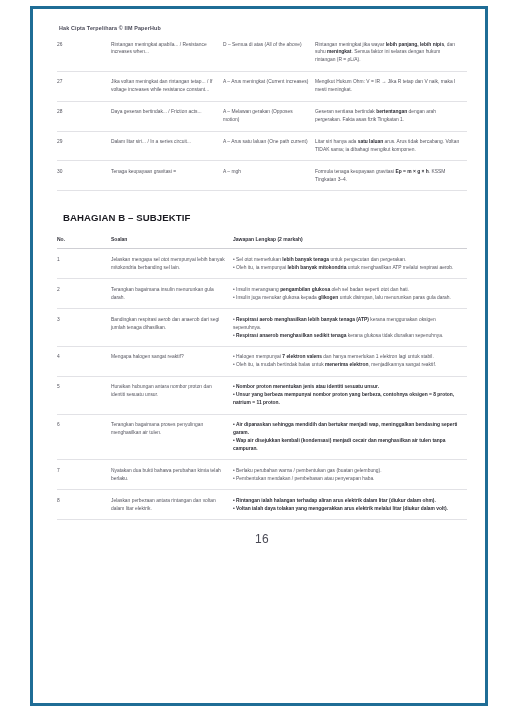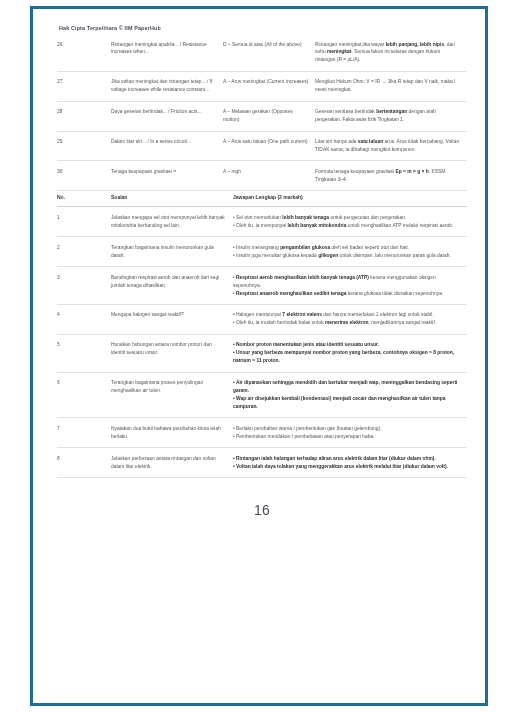--- a/index.html
+++ b/index.html
@@ -82,23 +82,23 @@
     font-weight: bold;
     color: #1b1b22;
     letter-spacing: 0.1px;
     margin: 21px 0 10px 6px;
   }
   .bullet-line { display: block; }
   .bullet-line + .bullet-line { margin-top: 0px; }
 
   .page-number {
     text-align: center;
-    font-size: 14px;
+    font-size: 12px;
     color: #4a4a55;
-    margin-top: 24px;
+    margin-top: 12px;
     letter-spacing: 0.3px;
   }
 </style>
 </head>
 <body>
 
 <div class="page-frame">
   <div class="page-inner">
 
     <div class="doc-header">Hak Cipta Terpelihara © IIM PaperHub</div>
@@ -131,20 +131,21 @@
           </tr>
           <tr>
             <td class="c-no">30</td>
             <td class="c-q">Tenaga keupayaan gravitasi =</td>
             <td class="c-a ans-bold">A – mgh</td>
             <td class="c-e">Formula tenaga keupayaan gravitasi <b>Ep = m × g × h</b>. KSSM Tingkatan 3–4.</td>
           </tr>
         </tbody>
     </table>
 
+    <div class="section-title">BAHAGIAN B – SUBJEKTIF</div>
 
     <table class="qtable tbl-b">
       <thead>
         <tr>
           <th class="c-no">No.</th>
           <th class="c-q">Soalan</th>
           <th class="c-e">Jawapan Lengkap (2 markah)</th>
         </tr>
       </thead>
       <tbody id="part-b-body">

